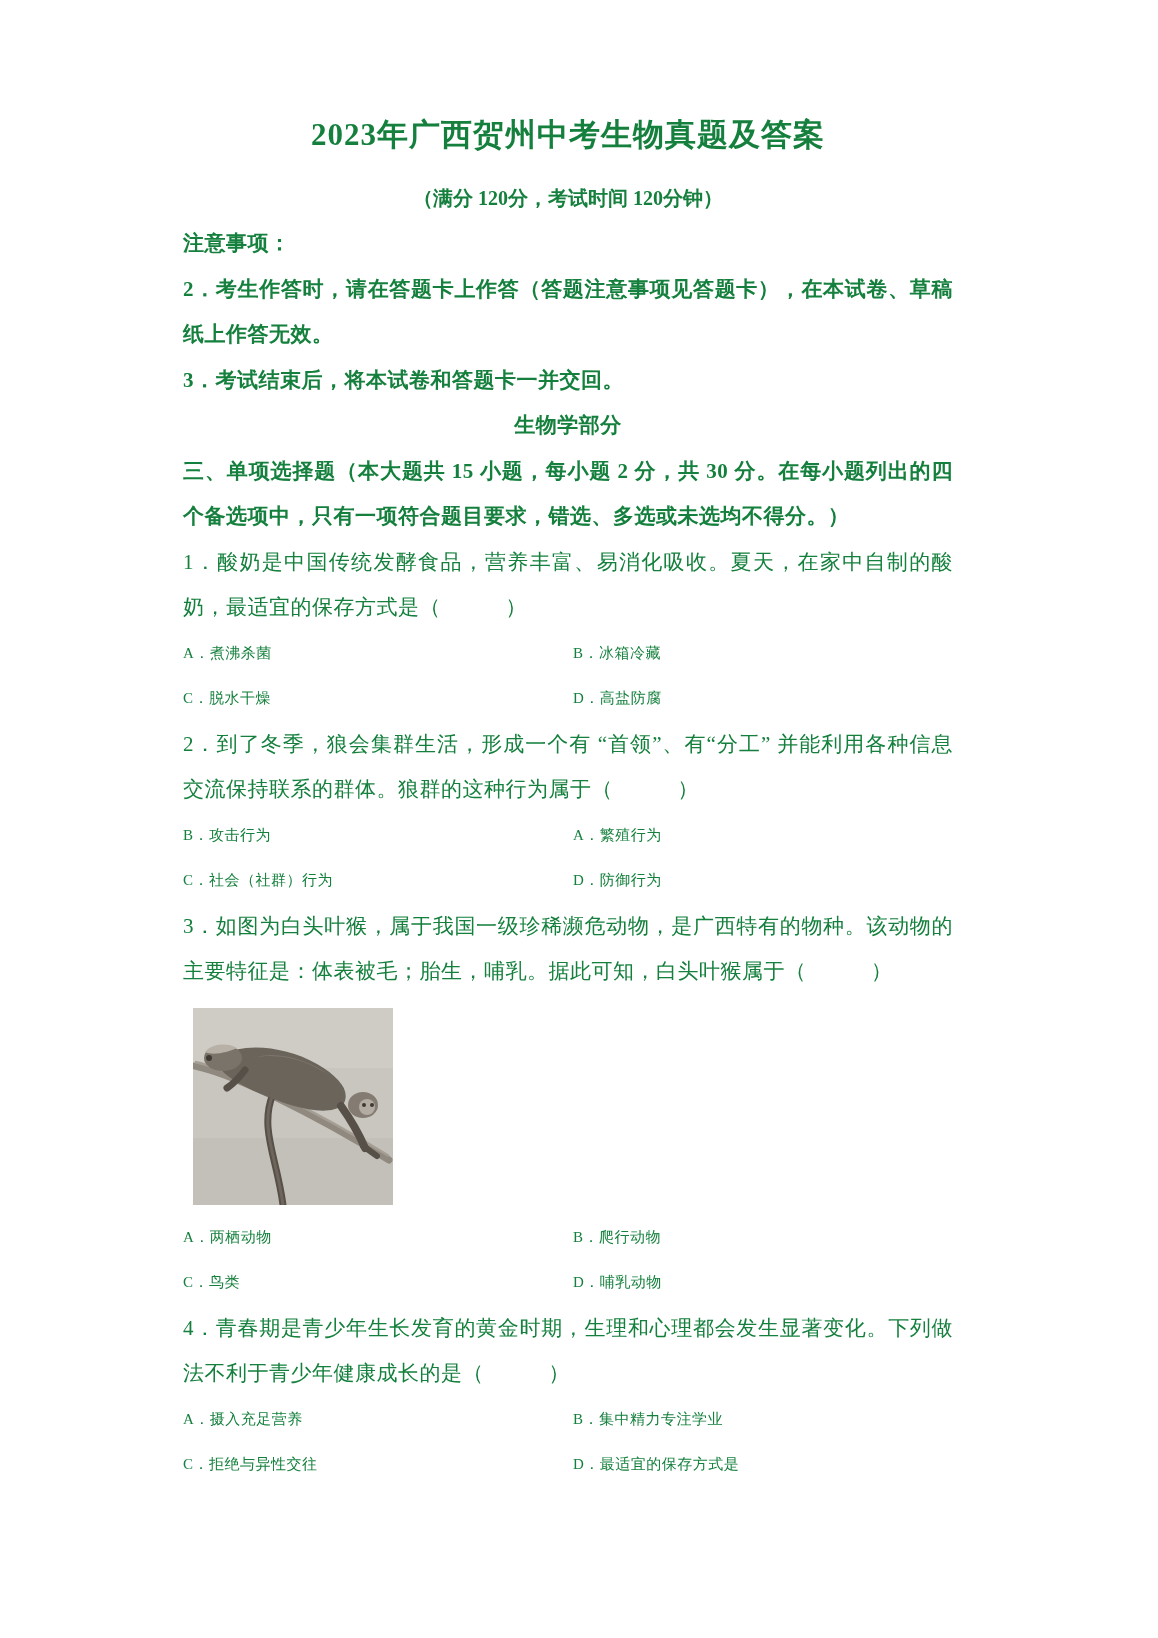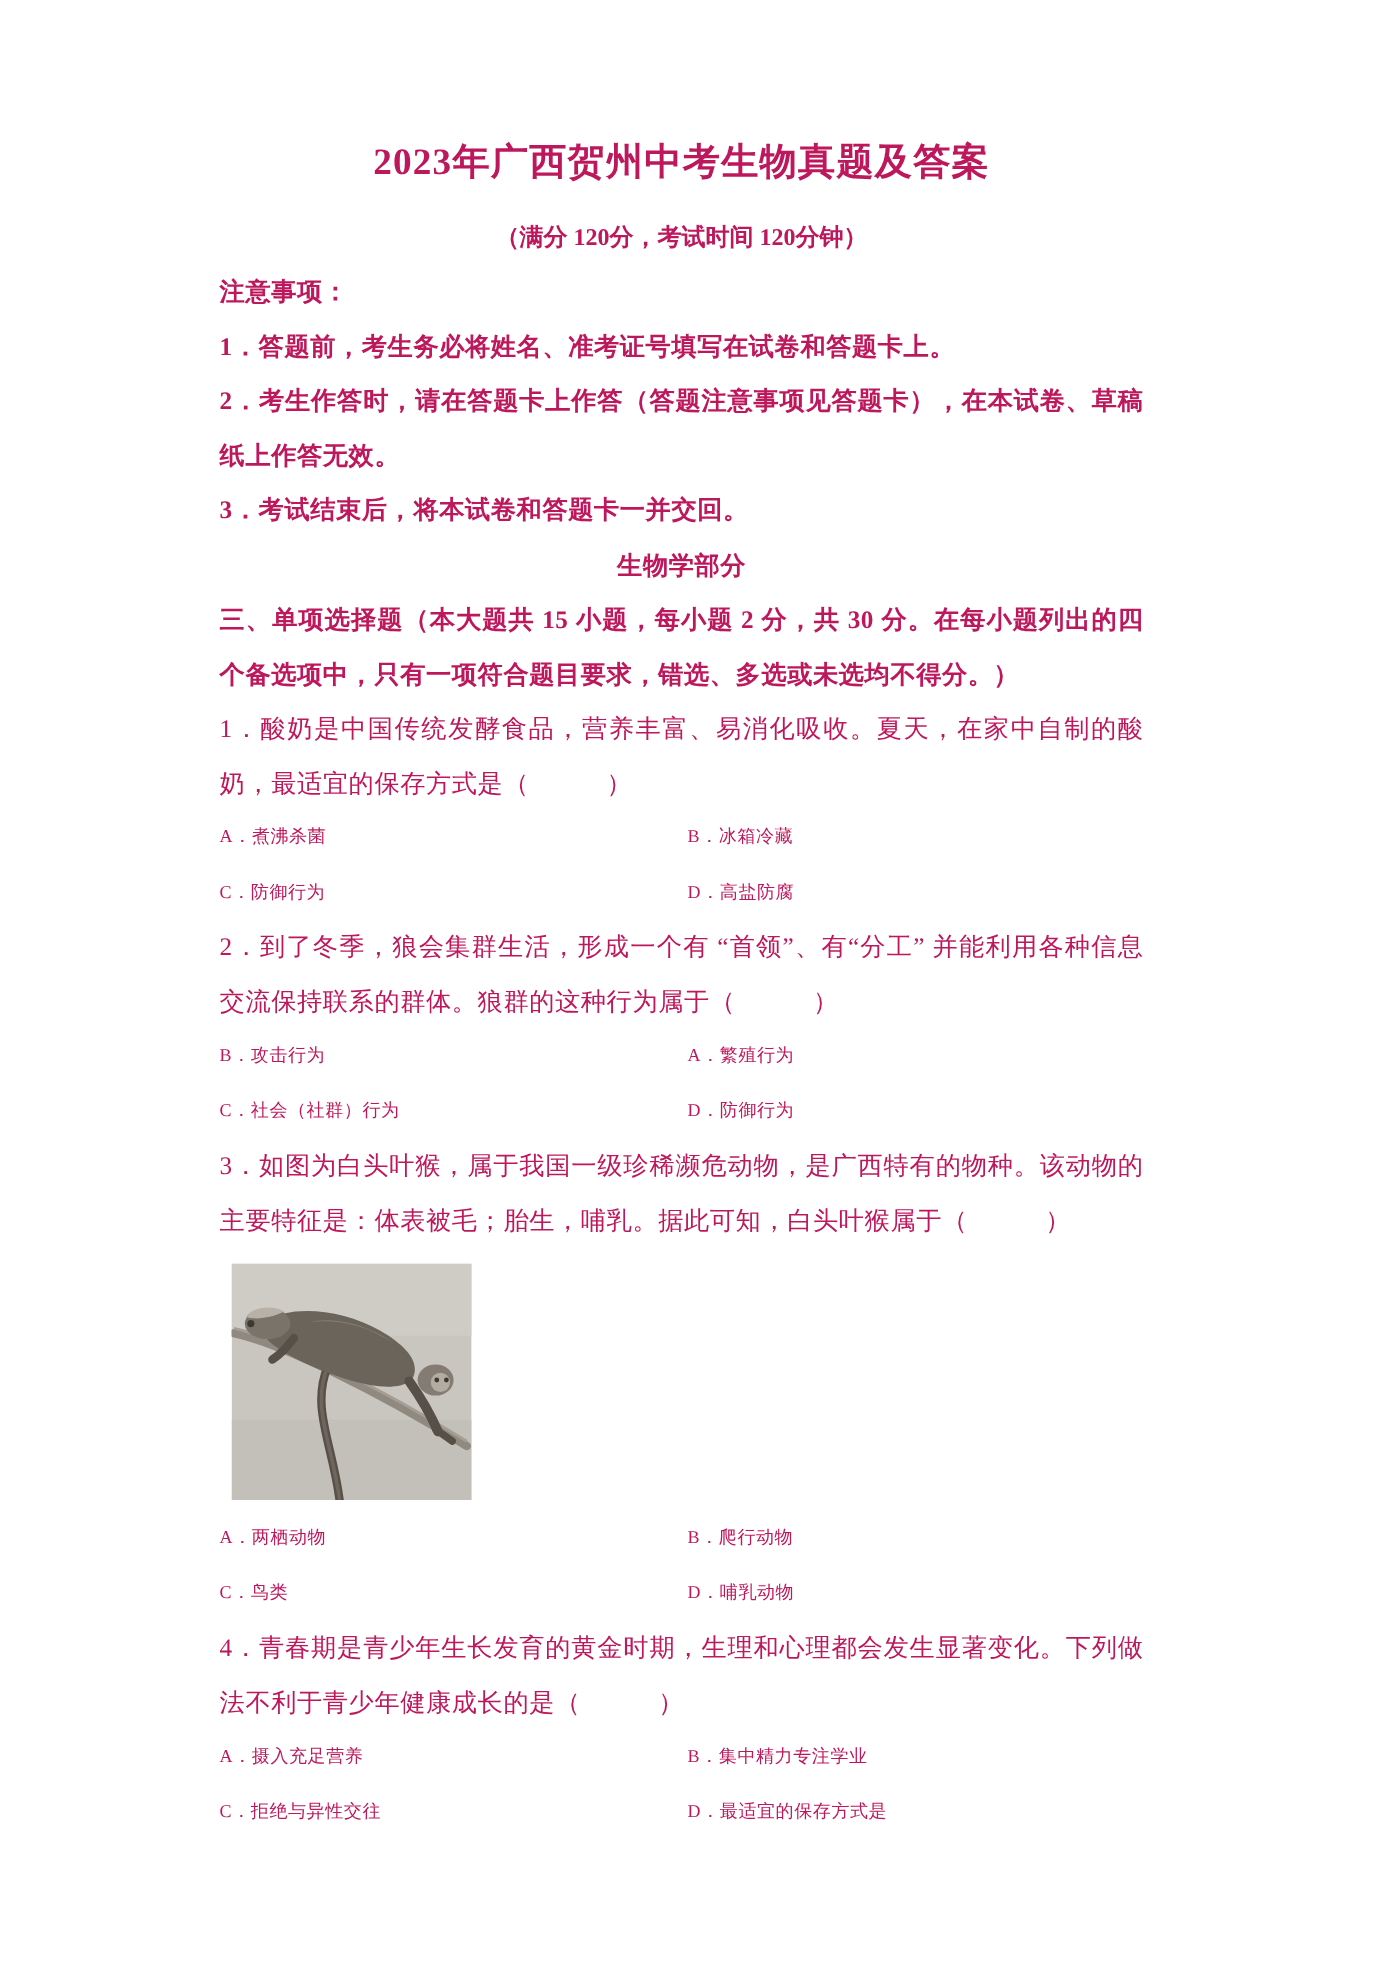--- a/index.html
+++ b/index.html
@@ -7,21 +7,21 @@
     padding: 0;
     background: #ffffff;
   }
   .page {
     position: relative;
     width: 1136px;
     height: 1638px;
     background: #ffffff;
     overflow: hidden;
     font-family: "Liberation Serif", "DejaVu Serif", serif;
-    color: #be185d;
+    color: #15803d;
   }
   .content {
     padding: 110px 183px 0 183px; 
   }
   .doc-title {
     margin: 0 0 16px 0;
     font-size: 31px;
     font-weight: bold;
     text-align: center;
     letter-spacing: 1px;
@@ -60,34 +60,33 @@
 </head>
 <body>
 
 <div class="page">
   <div class="content">
 
     <h1 class="doc-title">2023年广西贺州中考生物真题及答案</h1>
     <p class="doc-subtitle">（满分 120分，考试时间 120分钟）</p>
 
     <p class="line bold">注意事项：</p>
-    <p class="line bold">1．答题前，考生务必将姓名、准考证号填写在试卷和答题卡上。</p>
     <p class="line bold">2．考生作答时，请在答题卡上作答（答题注意事项见答题卡），在本试卷、草稿纸上作答无效。</p>
     <p class="line bold">3．考试结束后，将本试卷和答题卡一并交回。</p>
 
     <p class="line bold center">生物学部分</p>
     <p class="line bold">三、单项选择题（本大题共 15 小题，每小题 2 分，共 30 分。在每小题列出的四个备选项中，只有一项符合题目要求，错选、多选或未选均不得分。）</p>
 
     <p class="line">1．酸奶是中国传统发酵食品，营养丰富、易消化吸收。夏天，在家中自制的酸奶，最适宜的保存方式是（　　　）</p>
     <div class="opts">
       <span>A．煮沸杀菌</span>
       <span>B．冰箱冷藏</span>
     </div>
     <div class="opts">
-      <span>C．防御行为</span>
+      <span>C．脱水干燥</span>
       <span>D．高盐防腐</span>
     </div>
 
     <p class="line">2．到了冬季，狼会集群生活，形成一个有 “首领”、有“分工” 并能利用各种信息交流保持联系的群体。狼群的这种行为属于（　　　）</p>
     <div class="opts">
       <span>B．攻击行为</span>
       <span>A．繁殖行为</span>
     </div>
     <div class="opts">
       <span>C．社会（社群）行为</span>

